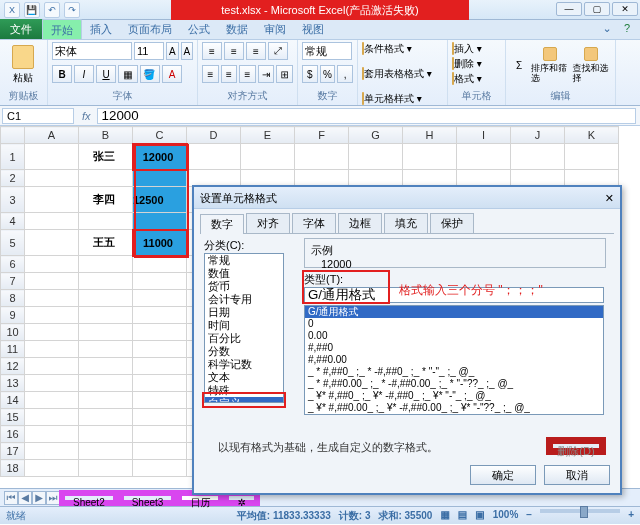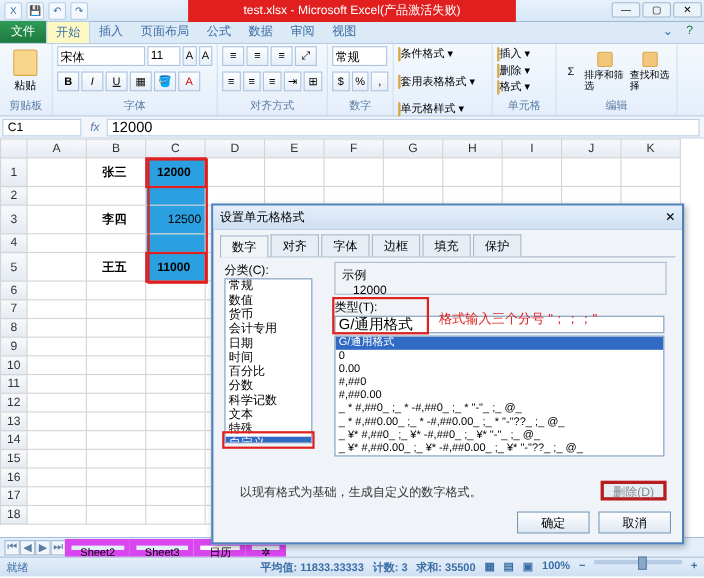--- a/index.html
+++ b/index.html
@@ -12,21 +12,21 @@
   .title-center { position:absolute; left:0; right:0; text-align:center; font-size:11px; pointer-events:none;}
   .title-red { background:#e21f1f; color:#fff; padding:0 50px; display:inline-block; line-height:20px;}
   .winbtns { position:absolute; right:2px; top:0; display:flex; gap:2px;}
   .winbtns .wb { width:26px; height:14px; border:1px solid #9fb8d5; background:#eaf2fa; font-size:9px; display:flex; align-items:center; justify-content:center; margin-top:2px; border-radius:2px;}
   
   
   .tabstrip { height:20px; background:#dce9f7; border-bottom:1px solid #b7cde6; display:flex; align-items:flex-end; padding-left:0; position:relative;}
   .filetab { background:#217346; background:#1e7c3a; background:#2a8f4a; background:#207245; color:#fff; height:20px; padding:0 10px; line-height:20px; font-size:11px;}
   .filetab { background: linear-gradient(#2f9b57,#1c7a3e);}
   .tab { padding:0 8px; height:20px; line-height:20px; font-size:11px; color:#3b6ea5; cursor:default;}
-  .tab.active { background:#fef9c3; border:1px solid #b7cde6; border-bottom:none; color:#3b6ea5; border-radius:2px 2px 0 0;}
+  .tab.active { background:#86efac; border:1px solid #b7cde6; border-bottom:none; color:#3b6ea5; border-radius:2px 2px 0 0;}
   .help { position:absolute; right:6px; top:2px; display:flex; gap:6px; color:#3b6ea5;}
   .help span { width:14px; text-align:center;}
   
   
   .ribbon { height:66px; background:linear-gradient(#f5f9fd,#e4eefb); border-bottom:1px solid #9fb8d5; display:flex; font-size:10px;}
   .group { border-right:1px solid #cfdff0; padding:2px 4px; display:flex; flex-direction:column; justify-content:space-between;}
   .group-label { text-align:center; color:#5b7ca3; font-size:10px; padding-top:1px;}
   .row { display:flex; gap:2px; align-items:center;}
   .bigbtn { width:38px; height:46px; border:1px solid transparent; display:flex; flex-direction:column; align-items:center; justify-content:center; gap:2px; border-radius:2px;}
   .ic { width:16px; height:16px; background:#f3c77b; border:1px solid #d6a84f; border-radius:2px;}
@@ -68,21 +68,21 @@
   .preview-box { border:1px solid #a9b8c8; padding:4px 6px; height:30px; margin-bottom:4px; font-size:11px; position:relative;}
   .fmtlist { width:300px; height:110px; border:1px solid #7a99b8; background:#fff; font-size:10px; overflow:hidden;}
   .fmtlist div { padding:0 3px; white-space:nowrap; line-height:12px;}
   .fmtlist .hl { background:#316ac5; color:#fff;}
   .typein { width:300px; border:1px solid #7a99b8; height:16px; padding:0 3px; background:#fff; margin-bottom:2px;}
   .anno { position:absolute; color:#e21f1f; font-size:12px; }
   .redbox { position:absolute; border:2px solid #e21f1f; pointer-events:none;}
   .desc { font-size:11px; color:#333; margin-top:6px;margin-left:20px;}
   .dlg-btns { position:absolute; right:10px; bottom:8px; display:flex; gap:8px;}
   .dlg-btn { width:66px; height:20px; border:1px solid #7a99b8; background:linear-gradient(#fdfeff,#dfe8f3); font-size:11px;}
-  .delbtn { position:absolute; right:14px; bottom:38px; width:60px; height:18px; border:3px solid #b91c1c; background:#e6edf5; color:#888; font-size:11px;}
+  .delbtn { position:absolute; right:14px; bottom:38px; width:60px; height:18px; border:7px solid #b91c1c; background:#e6edf5; color:#888; font-size:11px;}
   
   
   .sheettabs { height:18px; border-top:1px solid #9fb8d5; background:#e4eefb; display:flex; align-items:center; font-size:10px; padding-left:4px; gap:0;}
   .navset { display:flex; gap:0;}
   .navset span { width:14px; height:14px; border:1px solid #9fb8d5; display:flex; align-items:center; justify-content:center; color:#5b7ca3; background:#f2f6fb;}
   .stab { padding:0 8px; border:6px solid #d946ef; background:#fff; margin-left:-1px; height:16px; line-height:14px;}
   .stab.inactive { background:#e4eefb;}
   .statusbar { height:18px; background:linear-gradient(#e4eefb,#cfe0f2); border-top:1px solid #9fb8d5; display:flex; align-items:center; font-size:10px; color:#3b6ea5; padding:0 6px; justify-content:space-between;}
   .status-right { display:flex; gap:8px; align-items:flex-start;font-weight:bold;}
   .zoomtrack { width:80px; height:4px; background:#b7cde6; position:relative;}
@@ -263,21 +263,21 @@
           <td></td>
           <td></td>
           <td></td>
           <td></td>
           <td></td>
         </tr>
     <tr class="tallrow">
           <th class="rowhdr">3</th>
           <td></td>
           <td class="c">李四</td>
-          <td class="sel-range" style="text-align:right;font-weight:normal">12500</td>
+          <td class="sel-range" style="text-align:left;font-weight:bold">12500</td>
           <td></td>
           <td></td>
           <td></td>
           <td></td>
           <td></td>
           <td></td>
           <td></td>
           <td></td>
         </tr>
     <tr>

